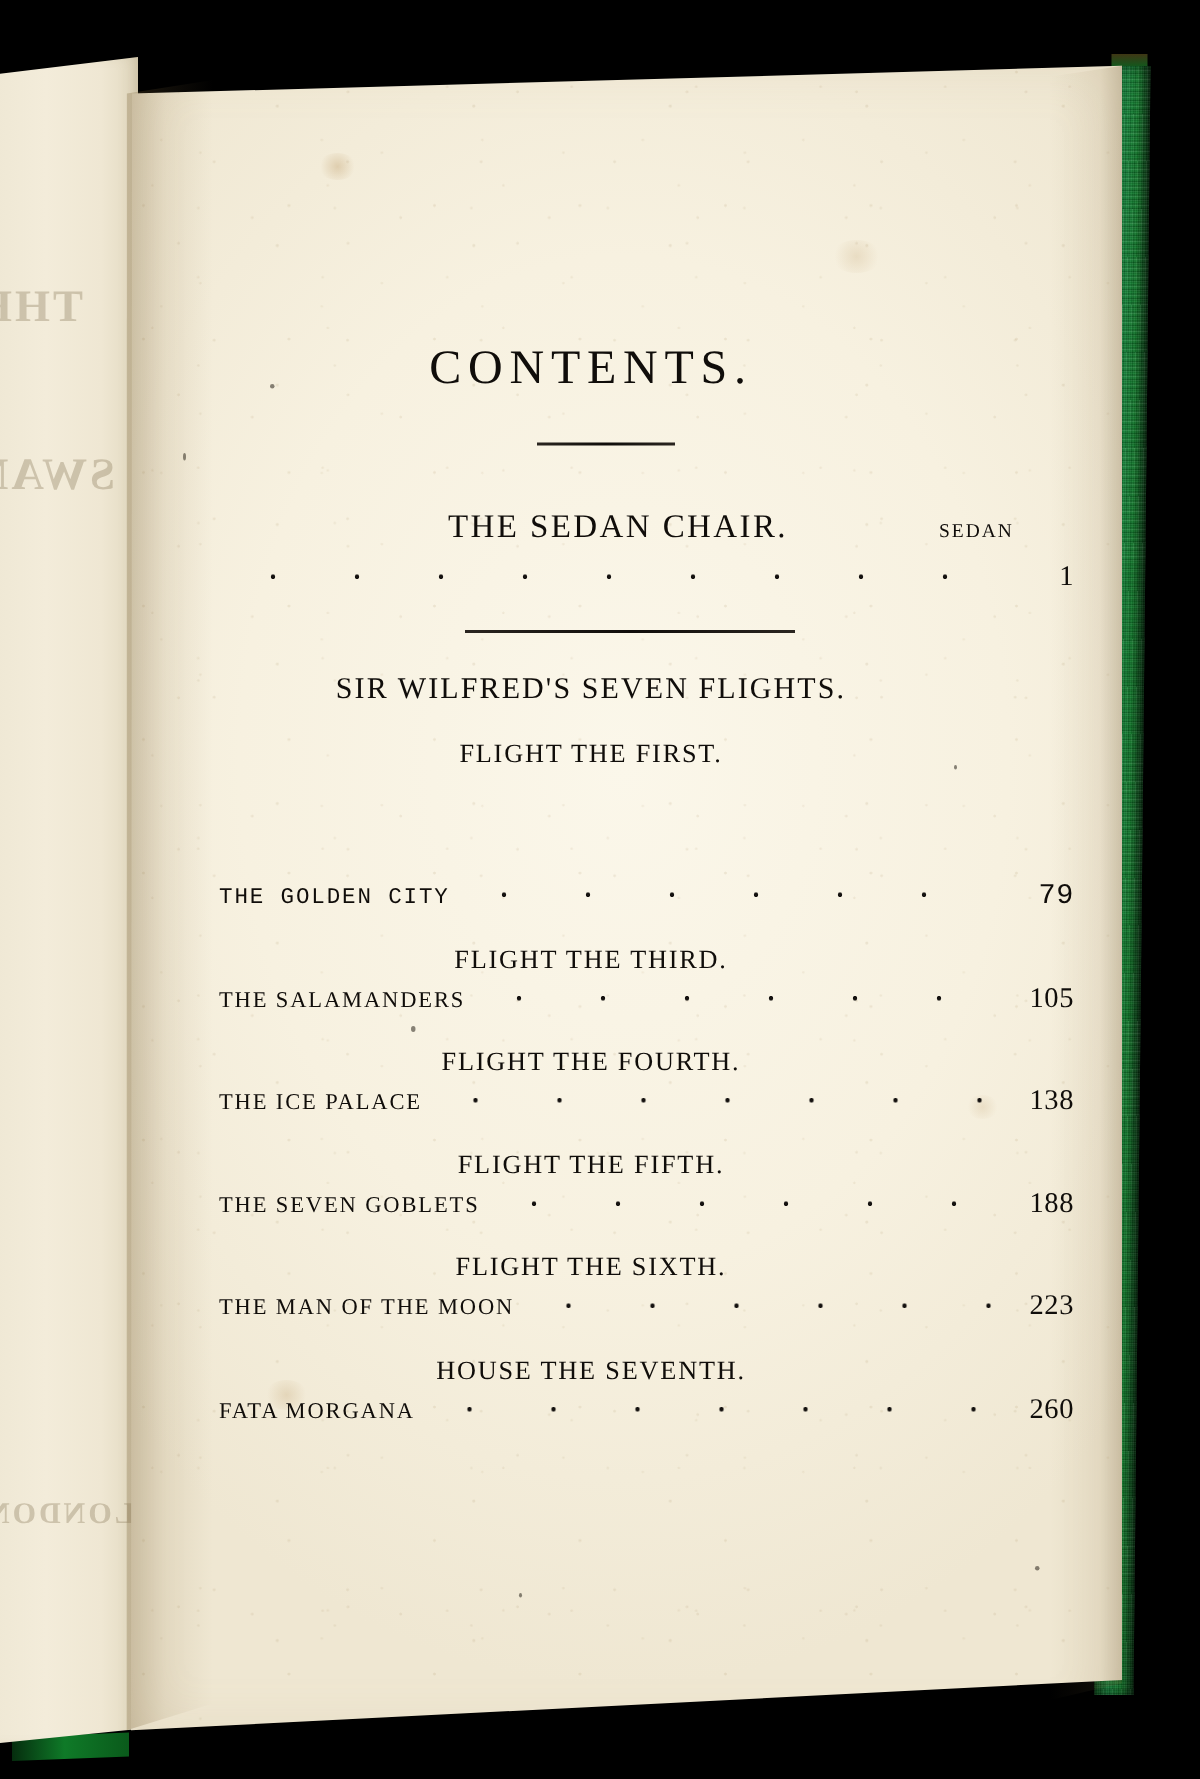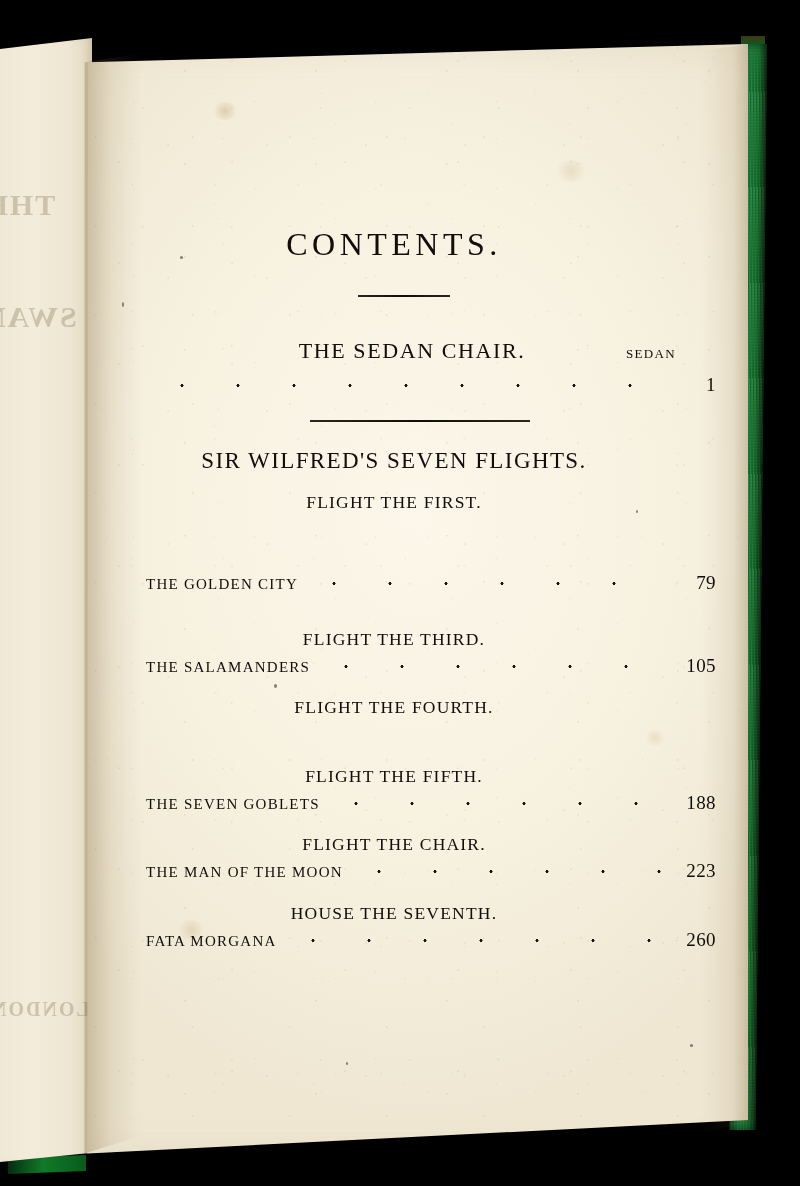--- a/index.html
+++ b/index.html
@@ -185,21 +185,21 @@
 
   .section-title {
     position: absolute;
     width: 620px;
     text-align: center;
     font-size: 22px;
     letter-spacing: 1.6px;
     font-family: "Liberation Serif", serif;
   }
   .sec-sedan  { left: 0; top: 298px; margin-left: 18px; }
-  .sec-wilfred{ left: 0; top: 408px; font-size: 23px; letter-spacing: 1.4px; }
+  .sec-wilfred{ left: 0; top: 408px; font-size: 20px; letter-spacing: 1.4px; }
 
   .page-col-label {
     position: absolute;
     left: 542px;
     top: 306px;
     font-size: 13px;
     letter-spacing: 1.3px;
     font-variant: small-caps;
     font-family: "Liberation Serif", serif;
   }
@@ -311,43 +311,48 @@
       <span class="entry-leader"></span>
       <span class="entry-page">1</span>
     </div>
 
     <div class="rule rule-2"></div>
 
     <div class="section-title sec-wilfred">SIR WILFRED'S SEVEN FLIGHTS.</div>
 
     <div class="flight-head" style="top:452px;">FLIGHT THE FIRST.</div>
 
-    <div class="entry" style="top:532px;">
+    <div class="entry" style="top:546px;font-family:Liberation Mono, monospace;">
       <span class="entry-title">THE GOLDEN CITY</span>
       <span class="entry-leader"></span>
       <span class="entry-page">79</span>
     </div>
 
     <div class="flight-head" style="top:589px;">FLIGHT THE THIRD.</div>
     <div class="entry" style="top:615px;">
       <span class="entry-title">THE SALAMANDERS</span>
       <span class="entry-leader"></span>
       <span class="entry-page">105</span>
     </div>
 
     <div class="flight-head" style="top:657px;">FLIGHT THE FOURTH.</div>
+    <div class="entry" style="top:683px;">
+      <span class="entry-title">THE ICE PALACE</span>
+      <span class="entry-leader"></span>
+      <span class="entry-page">138</span>
+    </div>
 
     <div class="flight-head" style="top:726px;">FLIGHT THE FIFTH.</div>
     <div class="entry" style="top:752px;">
       <span class="entry-title">THE SEVEN GOBLETS</span>
       <span class="entry-leader"></span>
       <span class="entry-page">188</span>
     </div>
 
-    <div class="flight-head" style="top:794px;">FLIGHT THE CHAIR.</div>
+    <div class="flight-head" style="top:794px;">FLIGHT THE SIXTH.</div>
     <div class="entry" style="top:820px;">
       <span class="entry-title">THE MAN OF THE MOON</span>
       <span class="entry-leader"></span>
       <span class="entry-page">223</span>
     </div>
 
     <div class="flight-head" style="top:863px;">HOUSE THE SEVENTH.</div>
     <div class="entry" style="top:889px;">
       <span class="entry-title">FATA MORGANA</span>
       <span class="entry-leader"></span>

